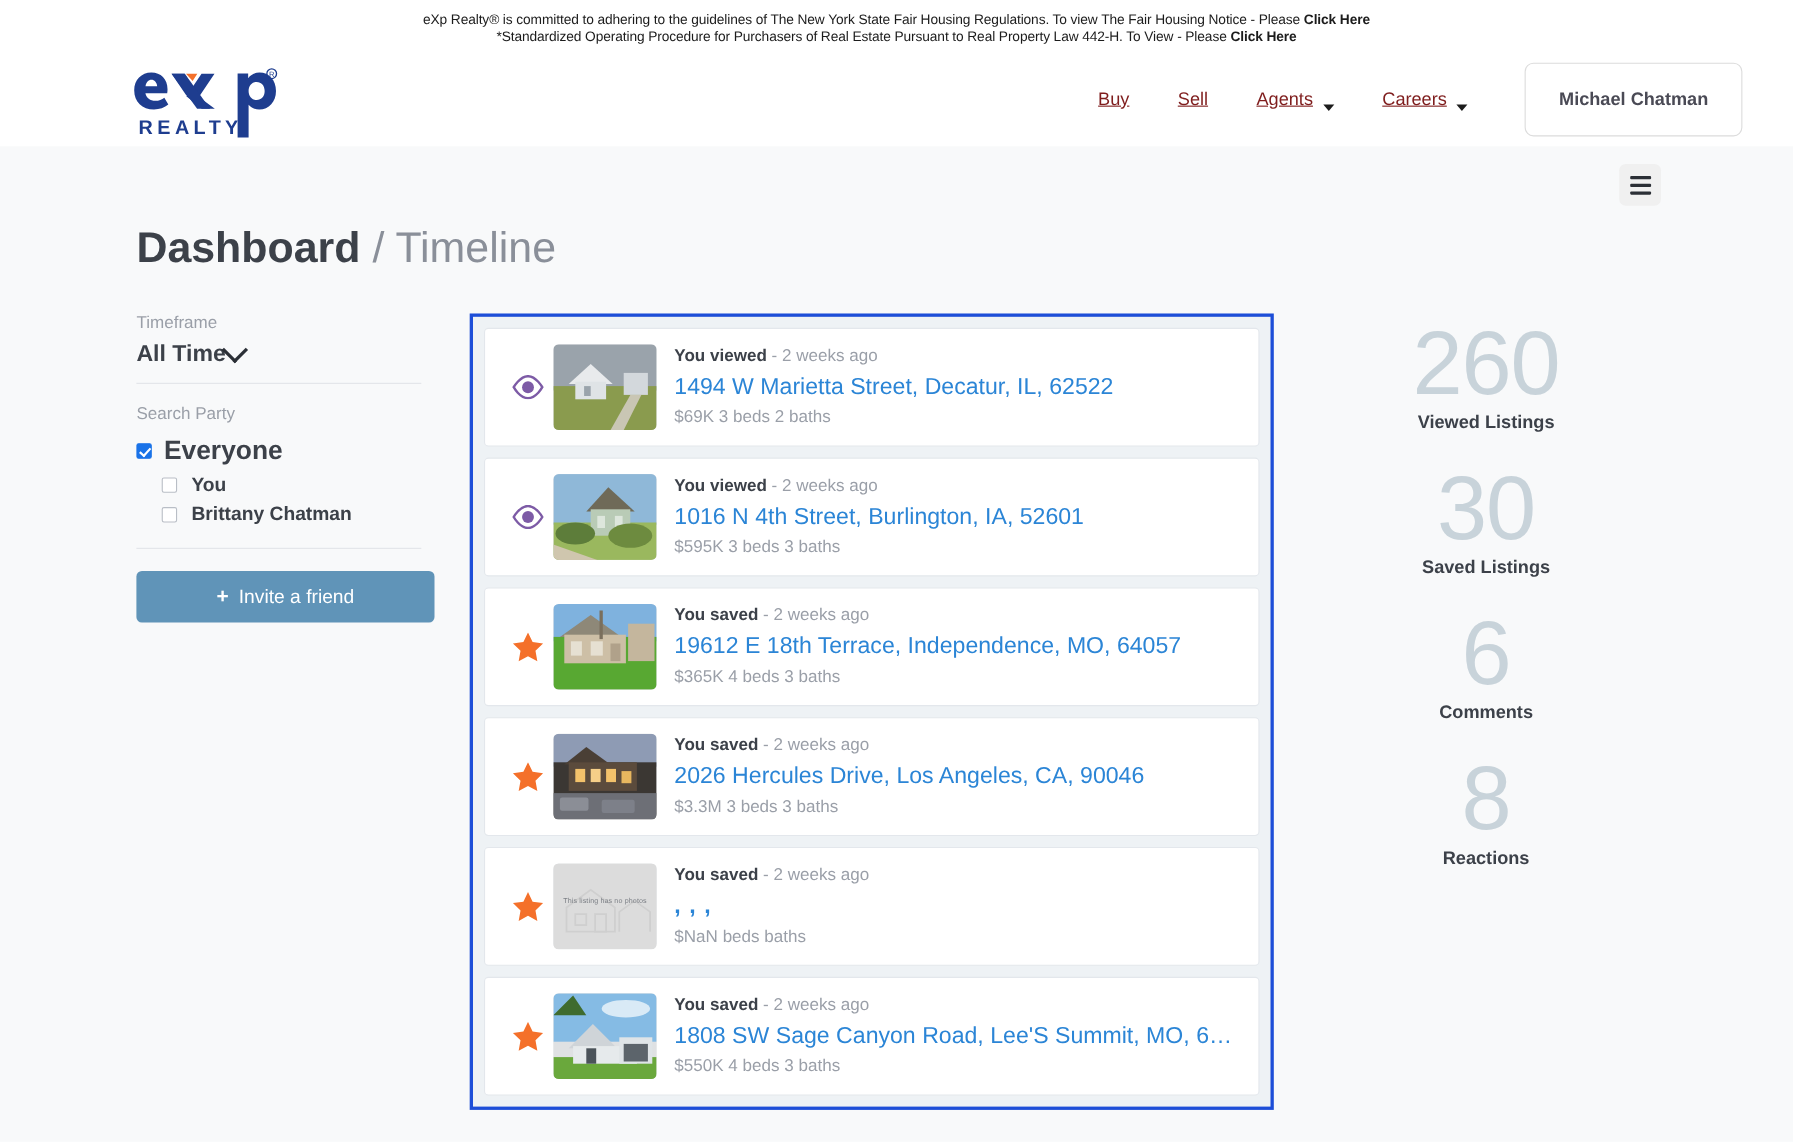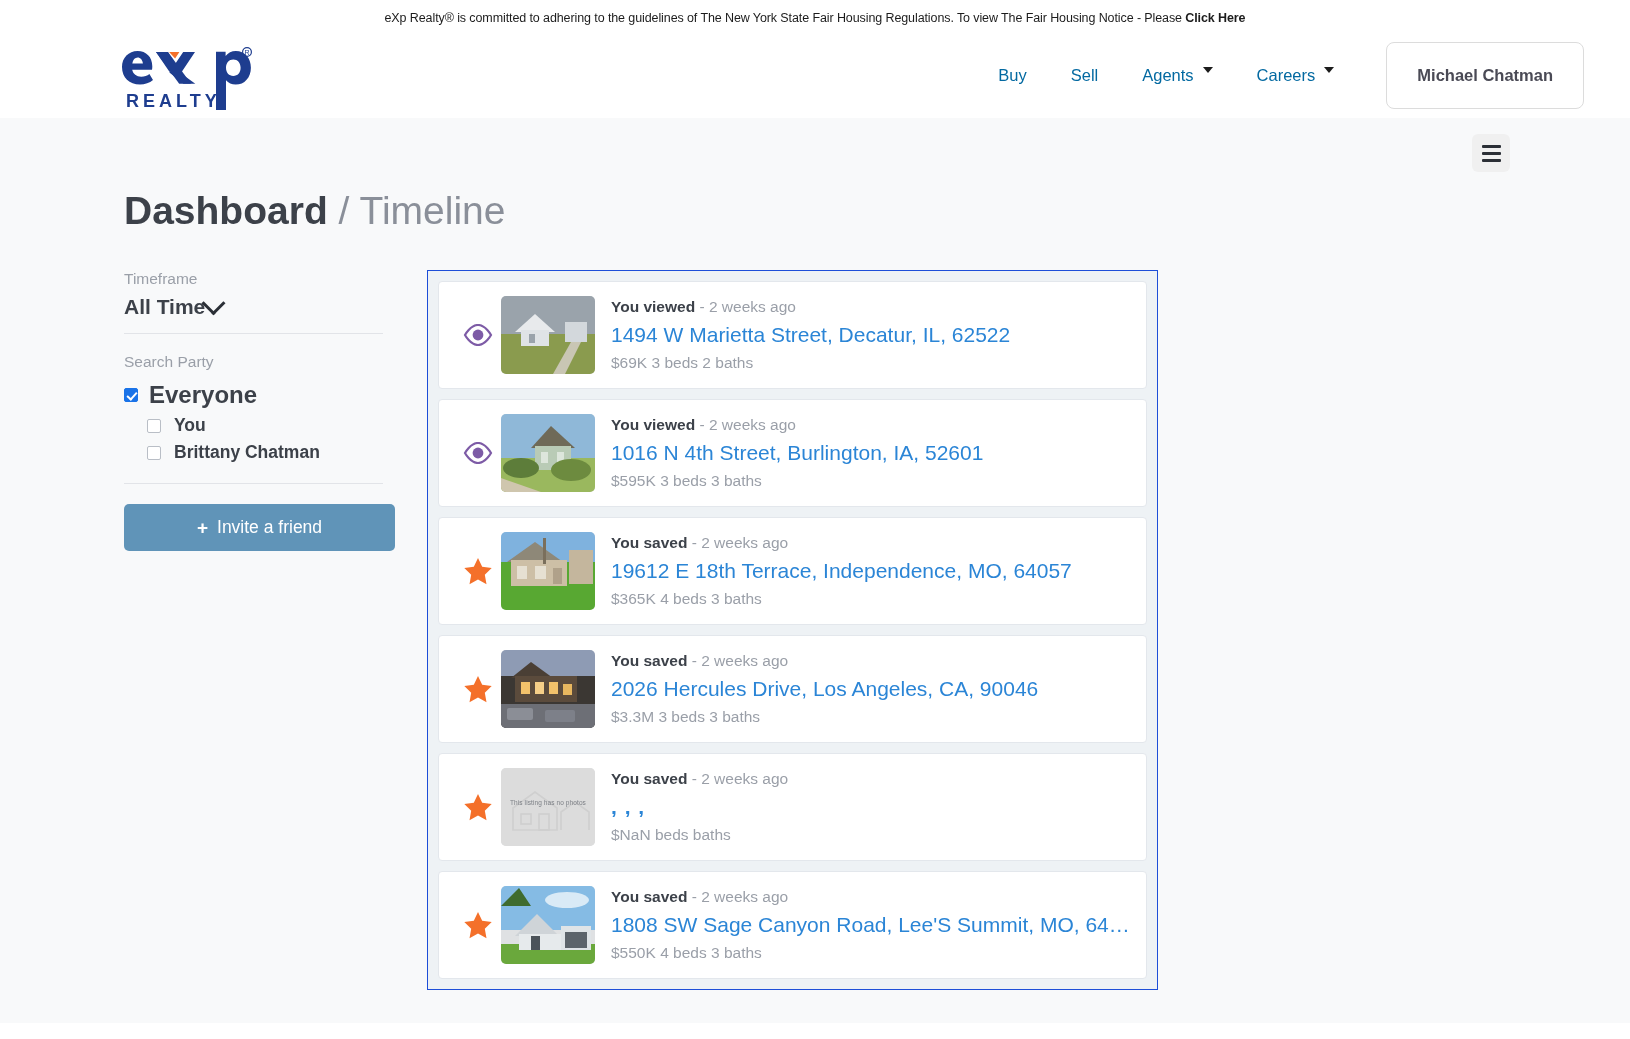--- a/index.html
+++ b/index.html
@@ -41,27 +41,28 @@
   .logo-svg { display: block; }
 
   .main-nav {
     margin-left: auto;
     display: flex;
     align-items: center;
     gap: 0;
   }
   .nav-item {
     font-size: 16.5px;
-    color: #0369a1;
+    color: #7f1d1d;
     padding: 10px 22px;
     display: flex;
-    align-items: flex-start;
+    align-items: flex-end;
     gap: 9px;
     cursor: pointer;
     white-space: nowrap;
+    text-decoration: underline;
   }
   .caret {
     width: 0; height: 0;
     border-left: 5px solid transparent;
     border-right: 5px solid transparent;
     border-top: 6px solid #1c1c1c;
     display: inline-block;
     position: relative;
     top: 1px;
   }
@@ -215,21 +216,21 @@
     font-family: "Liberation Sans", sans-serif;
   }
   .plus-glyph { font-size: 19px; font-weight: 700; line-height: 1; }
 
   
   .timeline {
     flex: 0 0 731px;
     width: 731px;
     margin-left: 32px;
     background: #eef2f5;
-    border: 1px solid #1d4ed8;
+    border: 3px solid #1d4ed8;
     padding: 10px;
     max-height: 752px;
     overflow: hidden;
   }
   .tl-card {
     background: #ffffff;
     border: 1px solid #e3e7ec;
     border-radius: 4px;
     display: flex;
     align-items: center;
@@ -313,20 +314,23 @@
     color: #3c4149;
     margin-top: -2px;
   }
 </style>
 </head>
 <body>
 
 <div class="compliance">
   <div class="compliance-line">
     <span>eXp Realty® is committed to adhering to the guidelines of The New York State Fair Housing Regulations. To view The Fair Housing Notice - Please </span><b>Click Here</b>
+  </div>
+  <div class="compliance-line">
+    <span>*Standardized Operating Procedure for Purchasers of Real Estate Pursuant to Real Property Law 442-H. To View - Please </span><b>Click Here</b>
   </div>
 </div>
 
 <header class="site-header">
   <div class="logo-wrap">
     <svg class="logo-svg" width="136" height="72" viewBox="0 0 136 72">
       <g fill="#1e3d8f">
         <path d="M2 28c0-9.2 6.6-16 15.6-16 8.6 0 14.7 6 14.7 15.2 0 1.3-.1 2.5-.3 3.6H12.2c.9 4.3 4.3 6.9 9 6.9 3.3 0 6-1 8.2-2.8l3.6 6.2C29.7 44 24.9 45.6 20 45.6 9.3 45.6 2 38.6 2 28zm10.3-3.5h10.6c-.4-3.6-2.6-5.9-5.2-5.9-2.8 0-4.8 2.2-5.4 5.9z"></path>
         <path d="M96 12.8h9.6v4.3c2.4-3.3 6-5.1 10.3-5.1 8.7 0 15 6.9 15 16.7S124.5 45.6 115.7 45.6c-4 0-7.4-1.6-9.7-4.4V71H96V12.8zm10 16c0 4.9 3 8.2 7.3 8.2 4.4 0 7.3-3.3 7.3-8.2s-2.9-8.3-7.3-8.3c-4.3 0-7.3 3.4-7.3 8.3z"></path>
         <path d="M36 13h11.8l7.3 11.4L49.6 33 36 13z"></path>
@@ -579,15 +583,33 @@
             <b>You saved</b>
             <span>- 2 weeks ago</span>
           </div>
           <div class="tl-address">1808 SW Sage Canyon Road, Lee'S Summit, MO, 64082</div>
           <div class="tl-specs">$550K 4 beds 3 baths</div>
         </div>
       </article>
 
     </section>
 
+    <aside class="stats">
+      <div class="stat">
+        <div class="stat-value">260</div>
+        <div class="stat-label">Viewed Listings</div>
+      </div>
+      <div class="stat">
+        <div class="stat-value">30</div>
+        <div class="stat-label">Saved Listings</div>
+      </div>
+      <div class="stat">
+        <div class="stat-value">6</div>
+        <div class="stat-label">Comments</div>
+      </div>
+      <div class="stat">
+        <div class="stat-value">8</div>
+        <div class="stat-label">Reactions</div>
+      </div>
+    </aside>
 
   </div>
 </main>
 
 </body></html>

